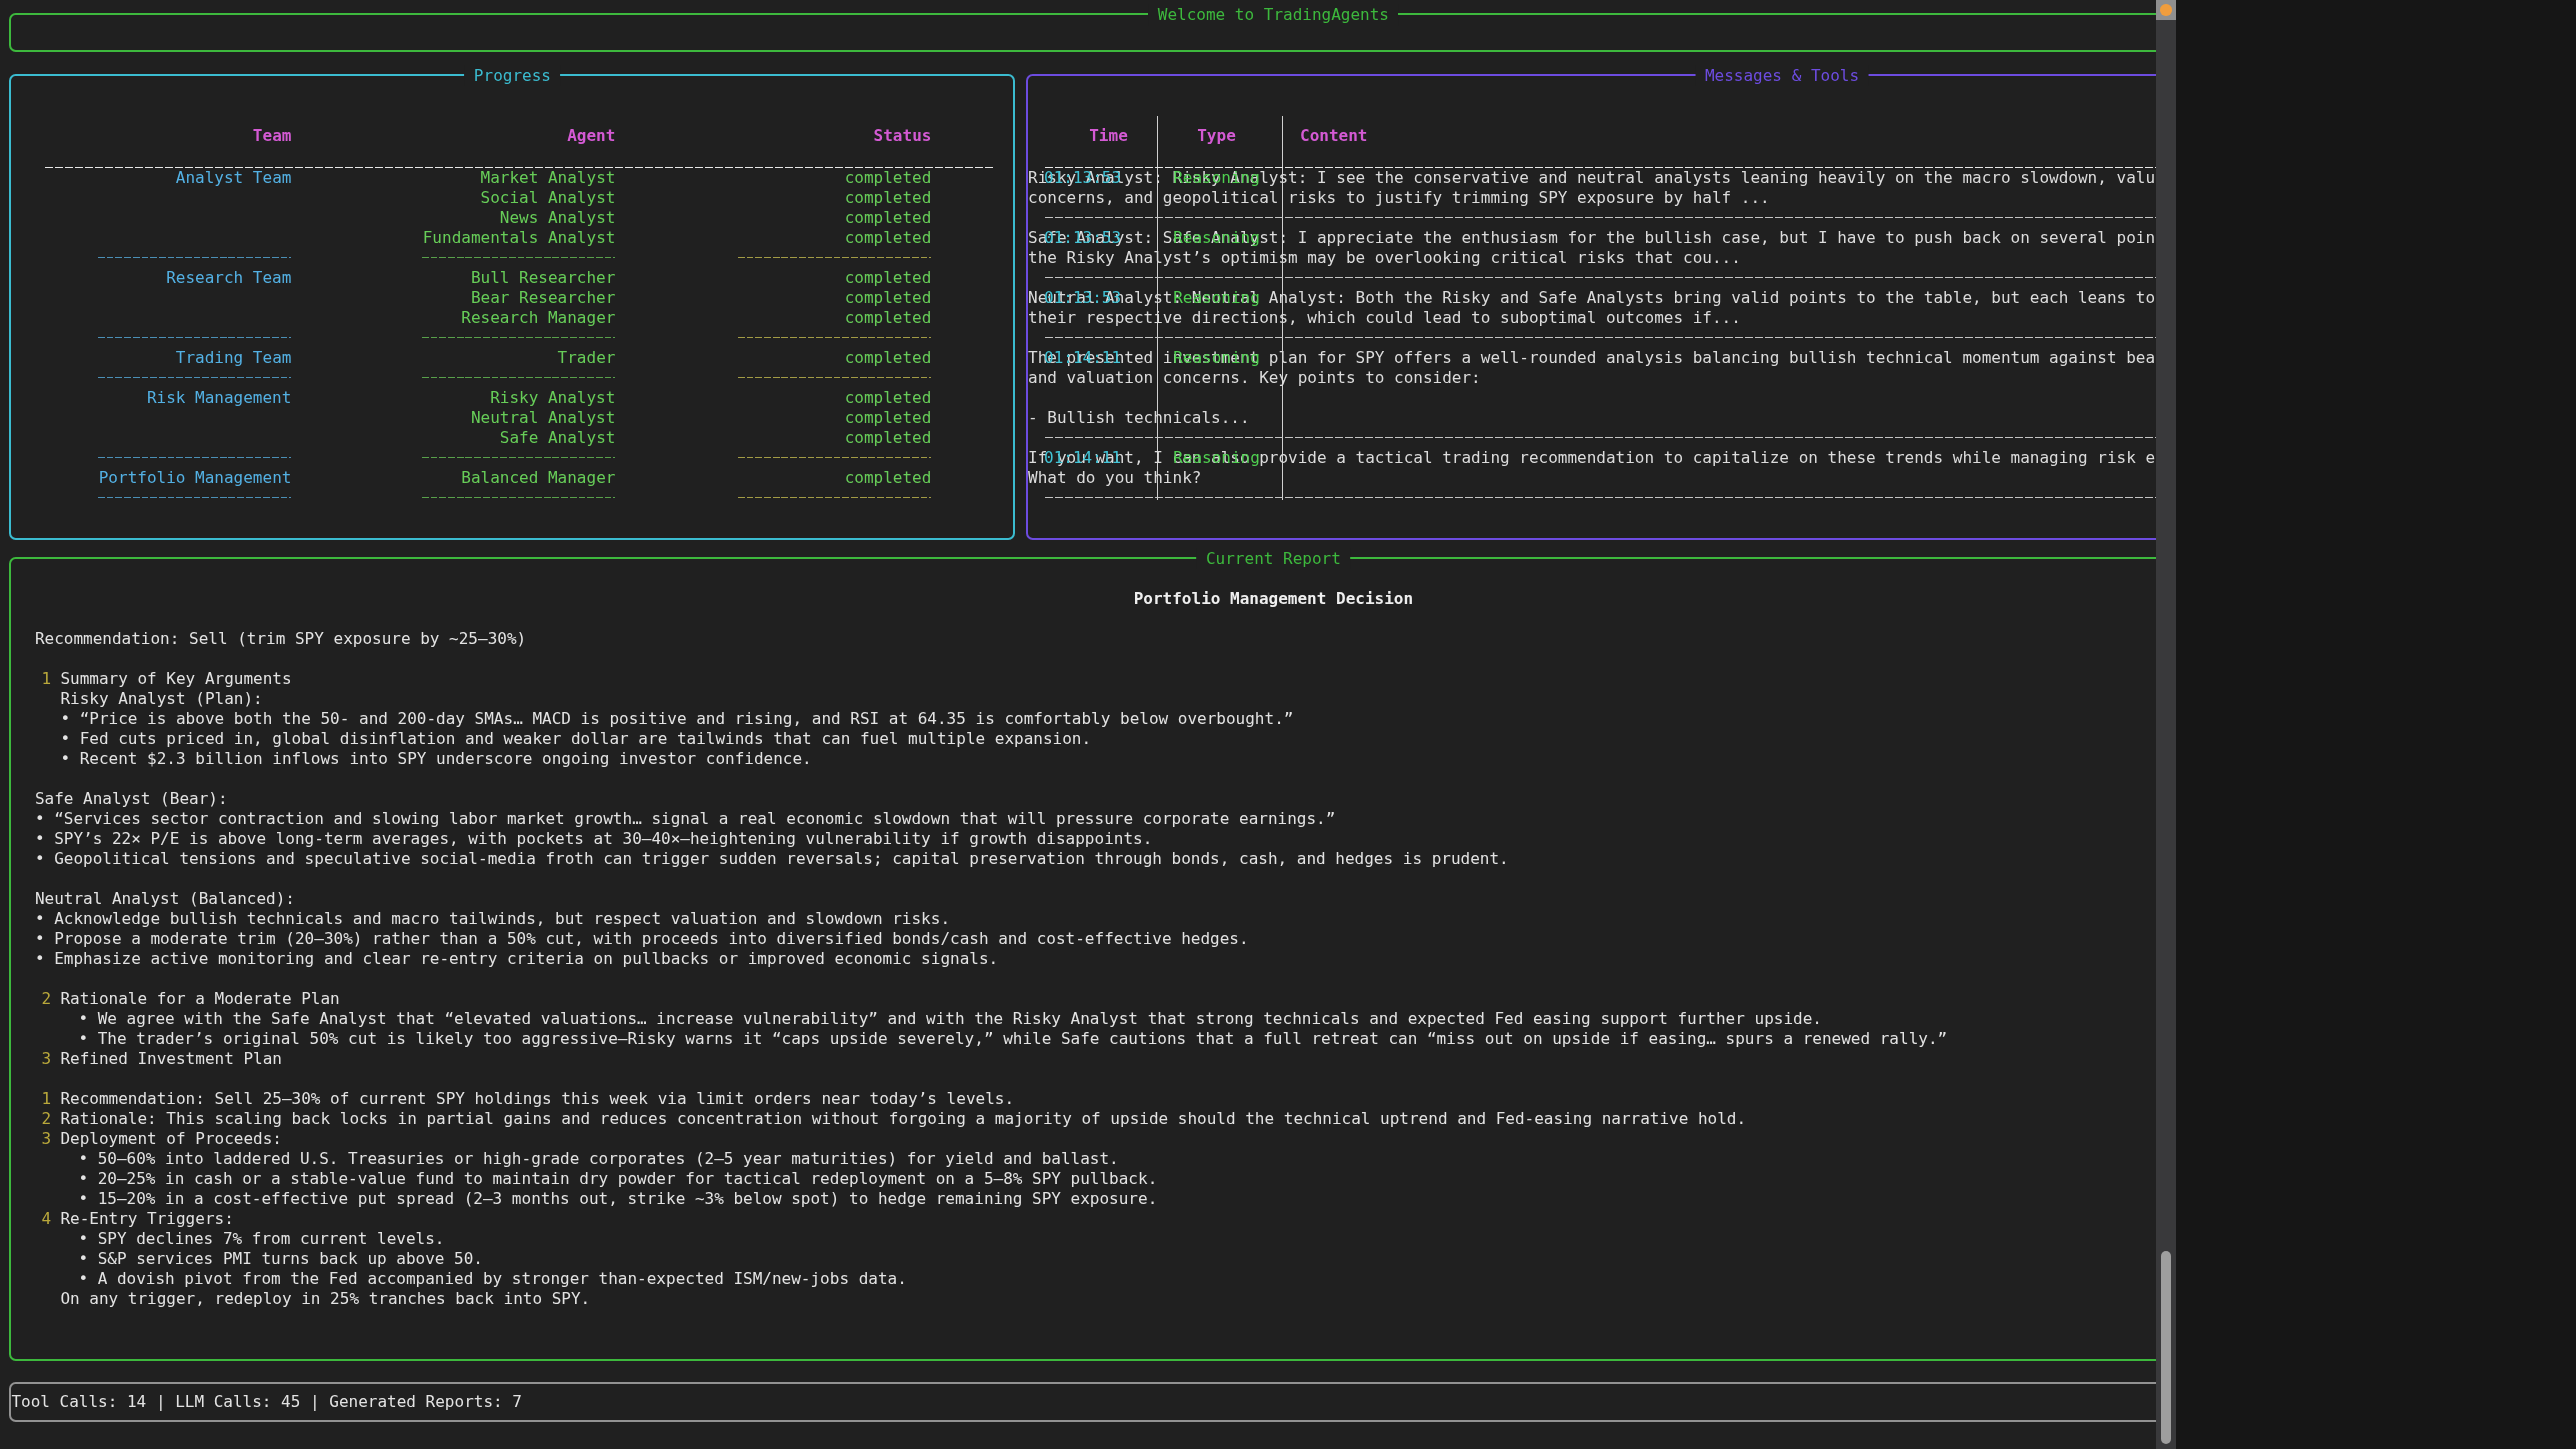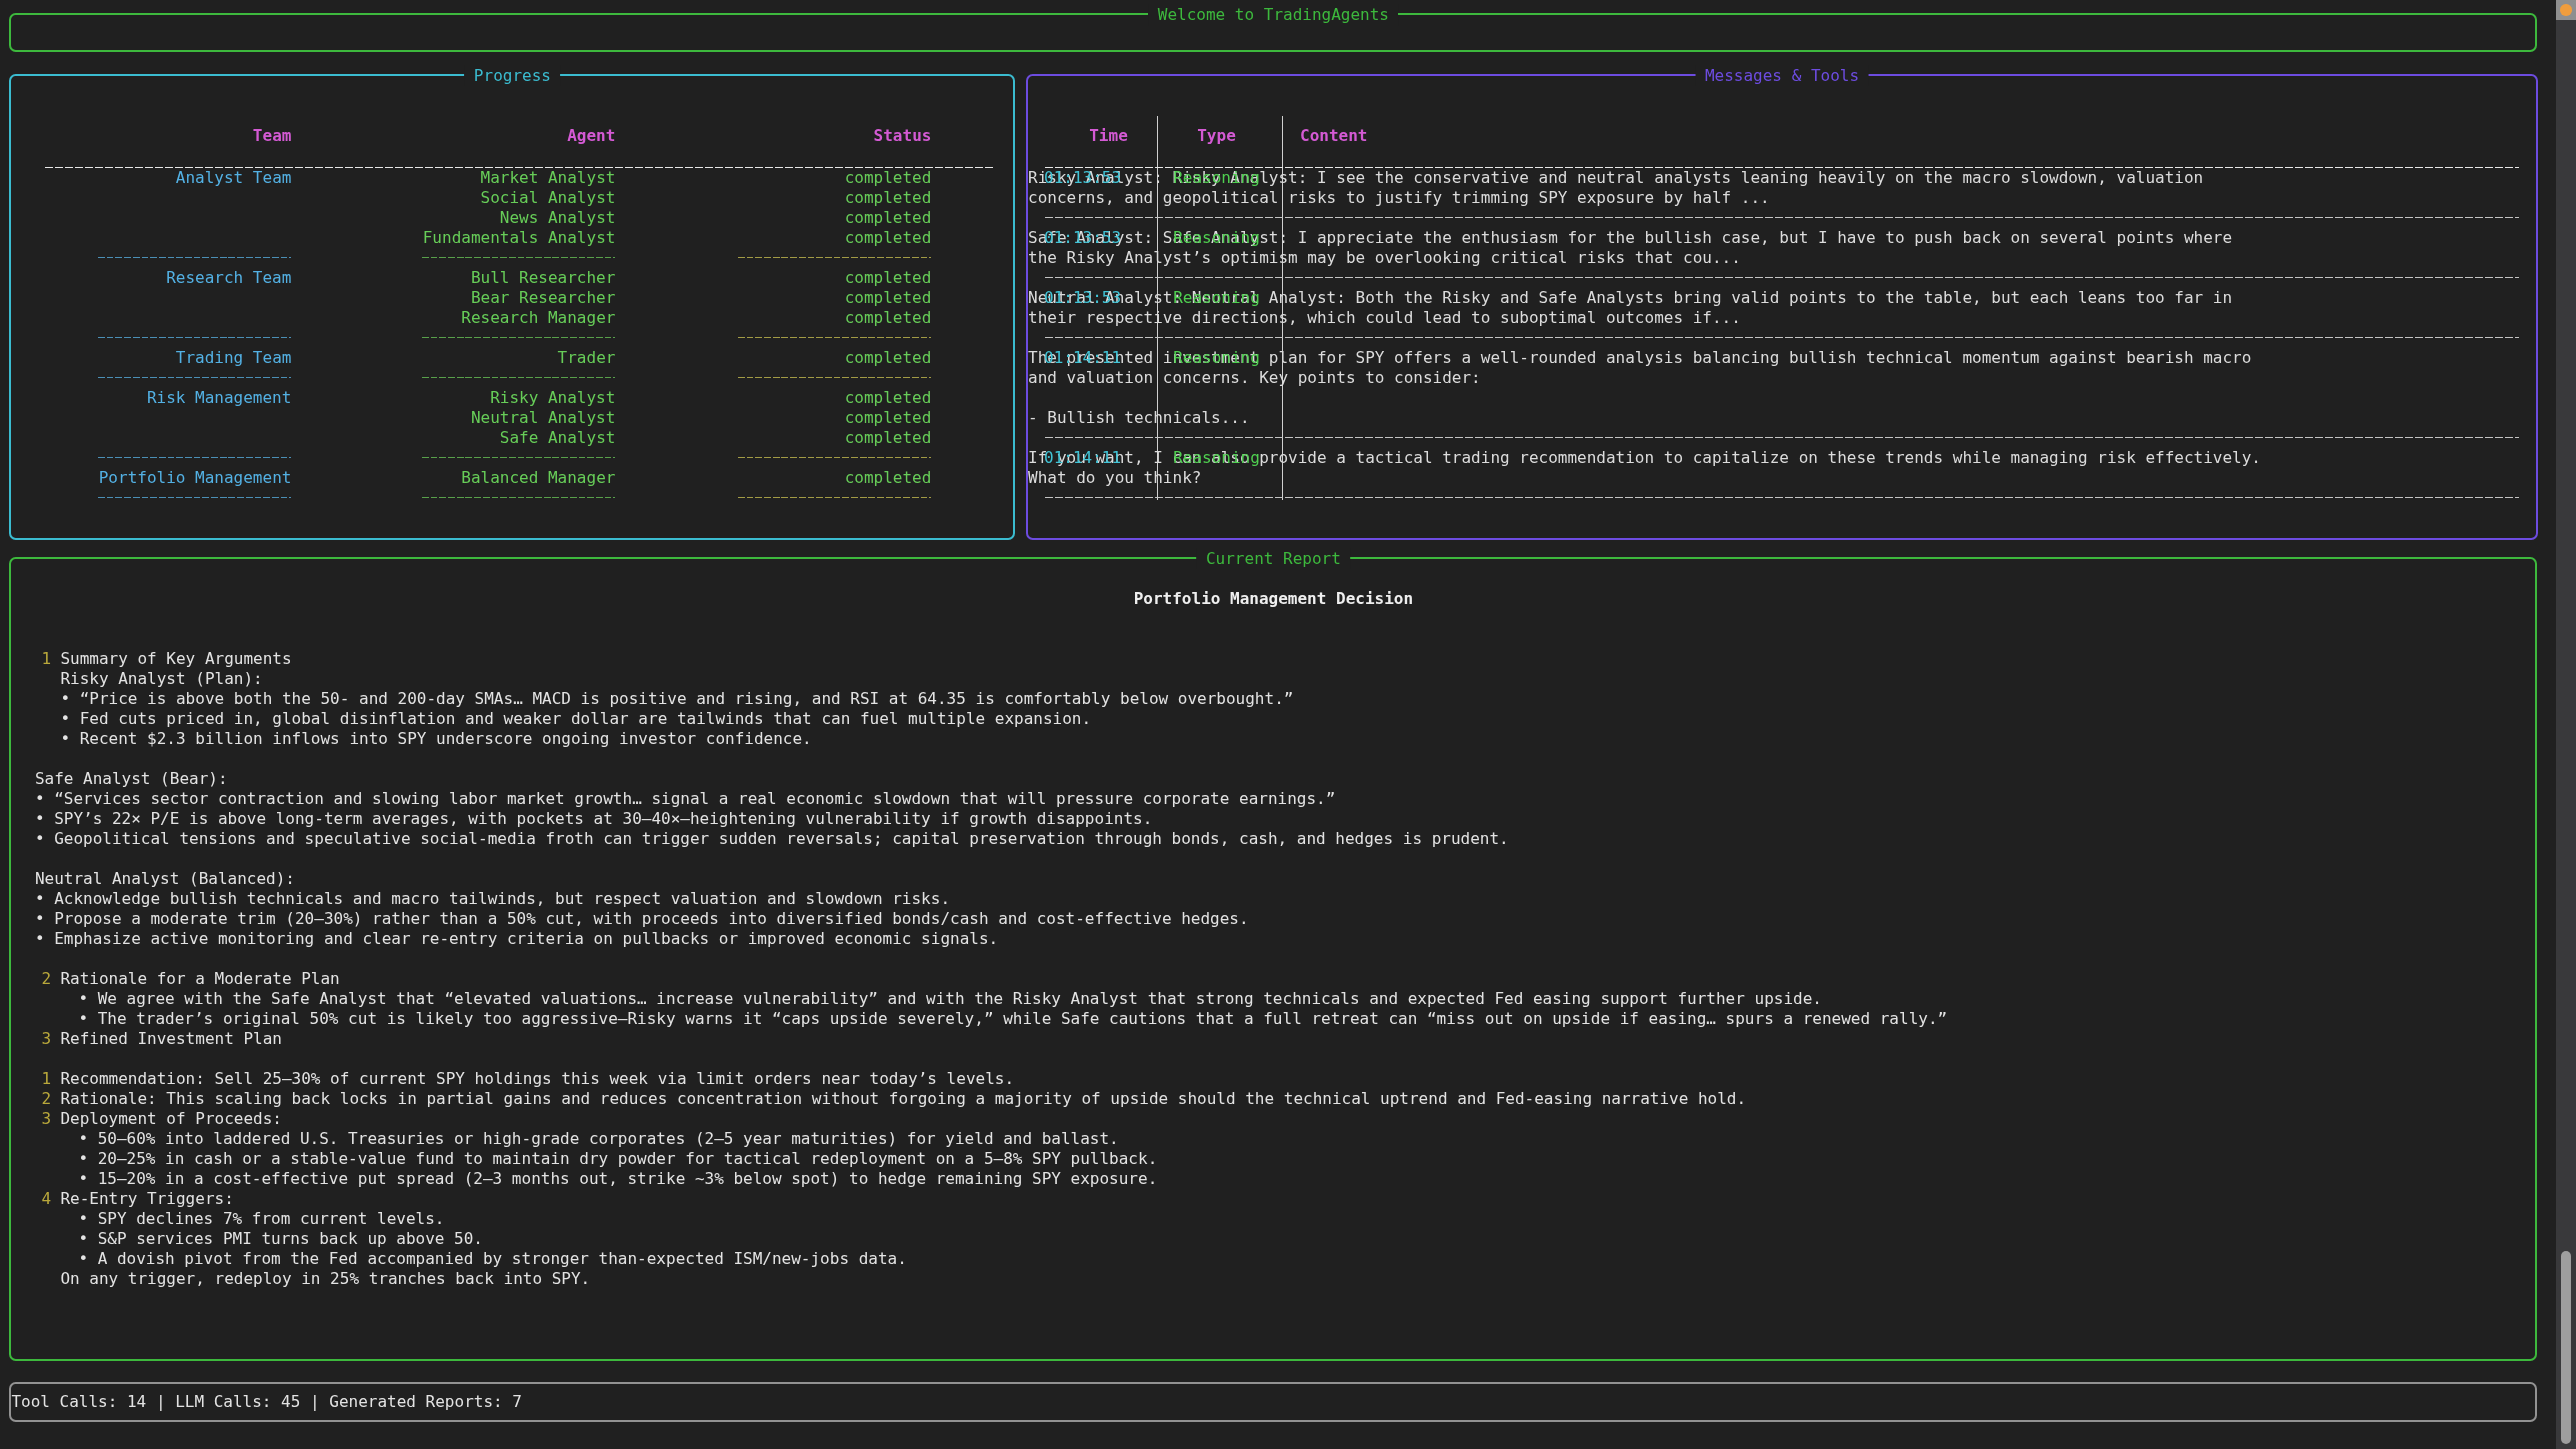--- a/index.html
+++ b/index.html
@@ -5,21 +5,21 @@
   :root{
     --bg:#202020; --green:#3db93d; --cyan:#3bbcd0; --purple:#6d4ce0;
     --magenta:#d45ad4; --teamblue:#53b1e4; --agentgreen:#67cd58;
     --timecyan:#41c4d6; --typegreen:#4fcf50; --yellow:#b9a83b;
     --white:#e3e3e3; --septeam:#4b8fb5; --sepagent:#58a04a; --sepstatus:#a29b45;
     --gray:#929292; --track:#39393b; --thumb:#9e9e9e; --corner:#8f8f8f; --orange:#f09d3d;
   }
   *{margin:0;padding:0;box-sizing:border-box;}
   body{background:#161616;}
   #stage{
-    position:relative;width:2576px;height:1449px;background:var(--bg);
+    position:relative;width:2176px;height:1449px;background:var(--bg);
     font-family:"DejaVu Sans Mono", monospace;font-size:16px;color:var(--white);
     overflow:hidden;
   }
   .panel{position:absolute;border:2px solid;border-radius:6.7px;}
   .panel-title{
     position:absolute;top:-11.4px;left:50%;transform:translateX(-50%);
     background:var(--bg);padding:0 9.4px;line-height:21.5px;white-space:nowrap;
   }
   #welcome-panel{left:9.4px;top:13.4px;width:2528px;height:39px;border-color:var(--green);}
   #welcome-panel .panel-title{color:var(--green);}
@@ -250,20 +250,21 @@
           <div class="ln"></div>
         </div>
       </div>
   </div>
 
   <div class="panel" id="report-panel">
     <span class="panel-title">Current Report</span>
     <div class="rbody">
         <div class="rl center bold i0"><span>Portfolio Management Decision</span></div>
         <div class="rl i0"><span></span></div>
+        <div class="rl i0"><span>Recommendation: Sell (trim SPY exposure by ~25–30%)</span></div>
         <div class="rl i0"><span></span></div>
         <div class="rl i1"><span class="num">1</span><span>Summary of Key Arguments</span></div>
         <div class="rl i1"><span>Risky Analyst (Plan):</span></div>
         <div class="rl i1"><span>• “Price is above both the 50- and 200-day SMAs… MACD is positive and rising, and RSI at 64.35 is comfortably below overbought.”</span></div>
         <div class="rl i1"><span>• Fed cuts priced in, global disinflation and weaker dollar are tailwinds that can fuel multiple expansion.</span></div>
         <div class="rl i1"><span>• Recent $2.3 billion inflows into SPY underscore ongoing investor confidence.</span></div>
         <div class="rl i0"><span></span></div>
         <div class="rl i0"><span>Safe Analyst (Bear):</span></div>
         <div class="rl i0"><span>• “Services sector contraction and slowing labor market growth… signal a real economic slowdown that will pressure corporate earnings.”</span></div>
         <div class="rl i0"><span>• SPY’s 22× P/E is above long-term averages, with pockets at 30–40×—heightening vulnerability if growth disappoints.</span></div>

